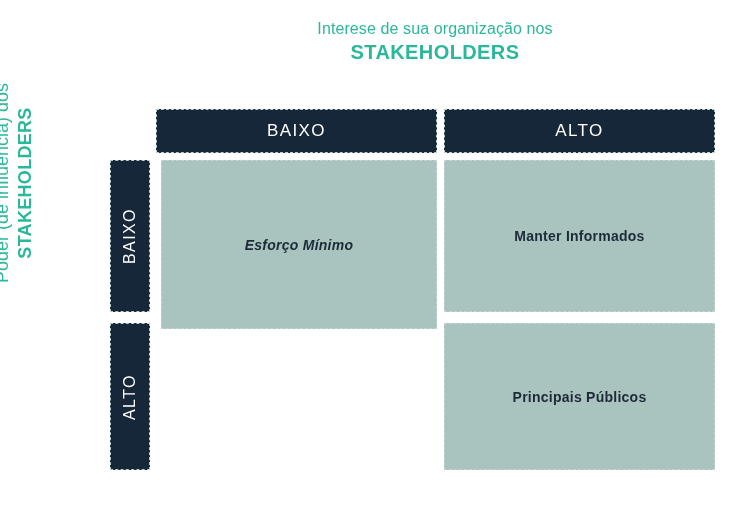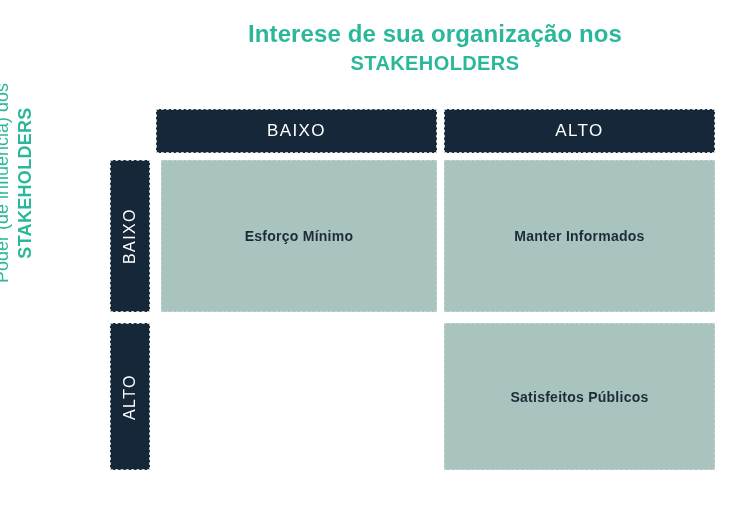--- a/index.html
+++ b/index.html
@@ -24,22 +24,22 @@
     position: absolute;
     left: 155px;
     top: 18px;
     width: 560px;
     text-align: center;
     color: #2bb89a;
     line-height: 1.32;
   }
   .top-title-line1 {
     display: block;
-    font-size: 24px;
-    font-weight: 700;
+    font-size: 16px;
+    font-weight: 400;
     letter-spacing: 0.1px;
   }
   .top-title-line2 {
     display: block;
     font-size: 20px;
     font-weight: 700;
     letter-spacing: 0.4px;
   }
 
   
@@ -119,21 +119,21 @@
     display: flex;
     align-items: center;
     justify-content: center;
     color: #1d2b38;
     font-size: 14px;
     font-weight: 700;
     letter-spacing: 0.25px;
     text-align: center;
     padding: 4px 10px;
   }
-  .cell.q00 { left: 161px; top: 160px;  width: 276px; height: 152px; }
+  .cell.q00 { left: 161px; top: 160px;  width: 276px; height: 169px; font-style: italic; }
   .cell.q01 { left: 444px; top: 160px;  width: 271px; height: 152px; }
   .cell.q10 { left: 161px; top: 323px;  width: 276px; height: 147px; }
   .cell.q11 { left: 444px; top: 323px;  width: 271px; height: 147px; }
 </style>
 </head>
 <body>
 
 <div class="canvas">
 
   <div class="top-title">
@@ -151,15 +151,15 @@
 
   <div class="row-header r0">
     <span class="row-header-label">BAIXO</span>
   </div>
   <div class="row-header r1">
     <span class="row-header-label">ALTO</span>
   </div>
 
   <div class="cell q00">Esforço Mínimo</div>
   <div class="cell q01">Manter Informados</div>
-  <div class="cell q11">Satisfeitos Públicos</div>
+  <div class="cell q11">Principais Públicos</div>
 
 </div>
 
 </body></html>

